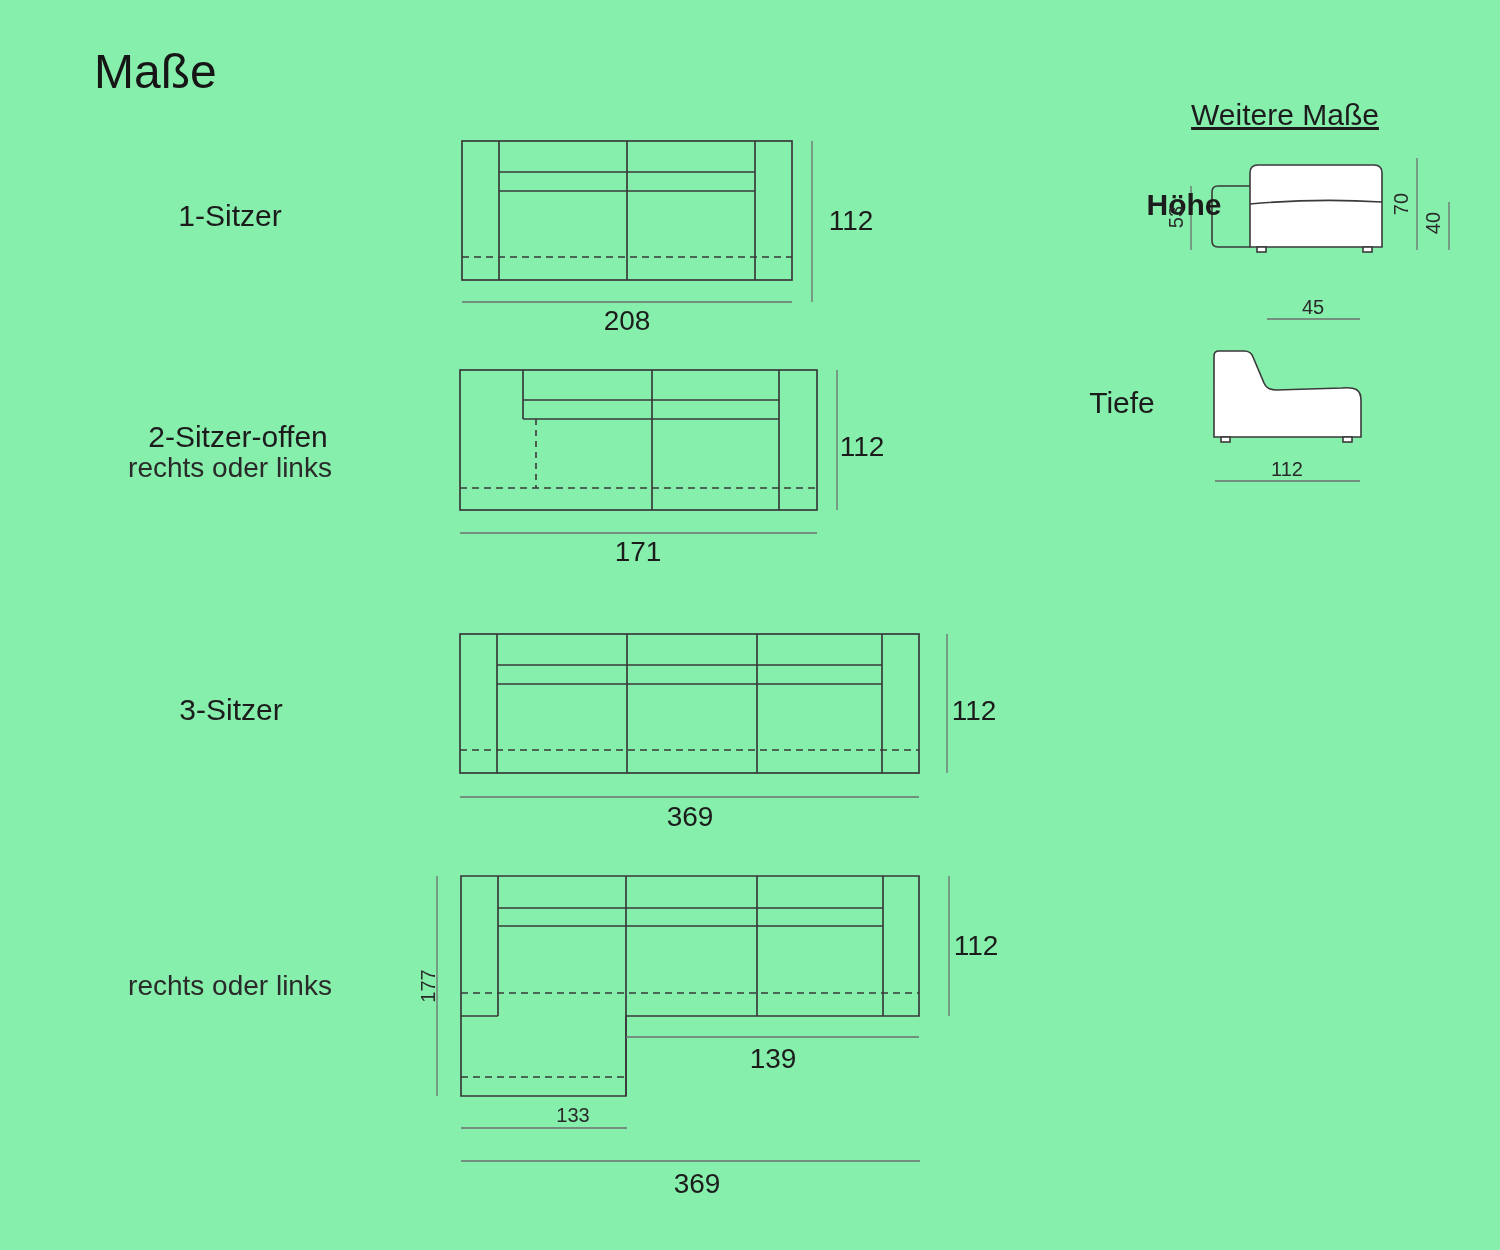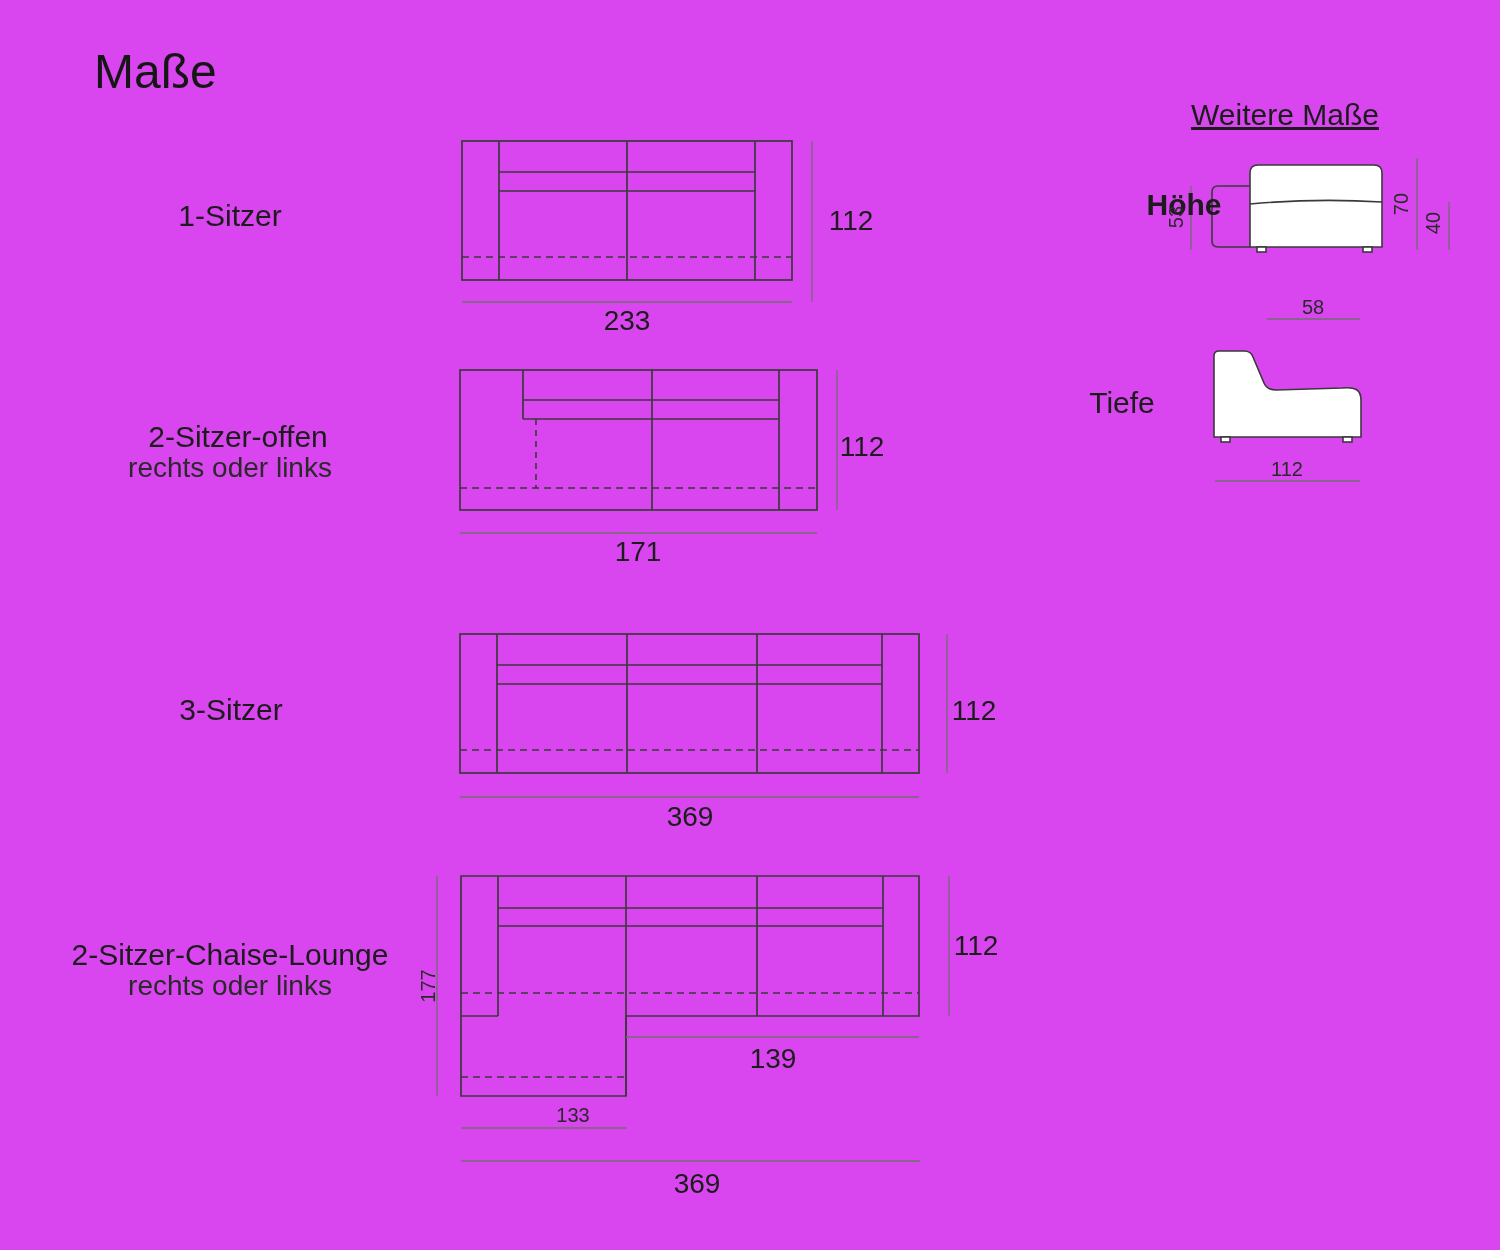--- a/index.html
+++ b/index.html
@@ -1,19 +1,19 @@
 <!DOCTYPE html>
 <html><head>
 <meta charset="utf-8">
 <style>
   html,body{margin:0;padding:0;background:#ffffff;}
   #canvas{
     position:relative;
     width:1500px;height:1250px;
-    background:#d946ef;
+    background:#86efac;
     font-family:"Liberation Sans", sans-serif;
     color:#1f1f1f;
     overflow:hidden;
   }
   #canvas svg{position:absolute;left:0;top:0;}
   .txt{position:absolute;white-space:nowrap;color:#1f1f1f;}
   .center{transform:translate(-50%,-50%);}
   .rot{transform:translate(-50%,-50%) rotate(-90deg);}
   .page-title{font-size:48px;font-weight:300;letter-spacing:0px;color:#161616;}
   .section-title{font-size:30px;font-weight:300;color:#1c1c1c;text-decoration:underline;}
@@ -119,42 +119,41 @@
 
   <div class="txt page-title" style="left:94px;top:44px;">Maße</div>
 
   <div class="txt row-label center" style="left:230px;top:216px;">1-Sitzer</div>
 
   <div class="txt row-label center" style="left:230px;top:437px;margin-left:8px;">2-Sitzer-offen</div>
   <div class="txt sub-label center" style="left:230px;top:468px;">rechts oder links</div>
 
   <div class="txt row-label center" style="left:231px;top:710px;">3-Sitzer</div>
 
-  <div class="txt row-label center" style="left:230px;top:955px;">2-Sitzer-Chaise-Lounge</div>
   <div class="txt sub-label center" style="left:230px;top:986px;">rechts oder links</div>
 
   <div class="txt dim-lg center" style="left:851px;top:221px;">112</div>
-  <div class="txt dim-lg center" style="left:627px;top:321px;">233</div>
+  <div class="txt dim-lg center" style="left:627px;top:321px;">208</div>
 
   <div class="txt dim-lg center" style="left:862px;top:447px;">112</div>
   <div class="txt dim-lg center" style="left:638px;top:552px;">171</div>
 
   <div class="txt dim-lg center" style="left:974px;top:711px;">112</div>
   <div class="txt dim-lg center" style="left:690px;top:817px;">369</div>
 
   <div class="txt dim-sm rot" style="left:428px;top:986px;">177</div>
   <div class="txt dim-lg center" style="left:976px;top:946px;">112</div>
   <div class="txt dim-lg center" style="left:773px;top:1059px;">139</div>
   <div class="txt dim-sm center" style="left:545px;top:1115px;margin-left:28px;">133</div>
   <div class="txt dim-lg center" style="left:697px;top:1184px;">369</div>
 
   <div class="txt section-title center" style="left:1285px;top:115px;">Weitere Maße</div>
 
   <div class="txt row-label center" style="left:1184px;top:205px;font-weight:bold;">Höhe</div>
   <div class="txt dim-sm rot" style="left:1176px;top:217px;">53</div>
   <div class="txt dim-sm rot" style="left:1401px;top:204px;">70</div>
   <div class="txt dim-sm rot" style="left:1433px;top:223px;">40</div>
-  <div class="txt dim-sm center" style="left:1313px;top:307px;">58</div>
+  <div class="txt dim-sm center" style="left:1313px;top:307px;">45</div>
 
   <div class="txt row-label center" style="left:1122px;top:403px;">Tiefe</div>
   <div class="txt dim-sm center" style="left:1287px;top:469px;">112</div>
 
 </div>
 
 </body></html>

